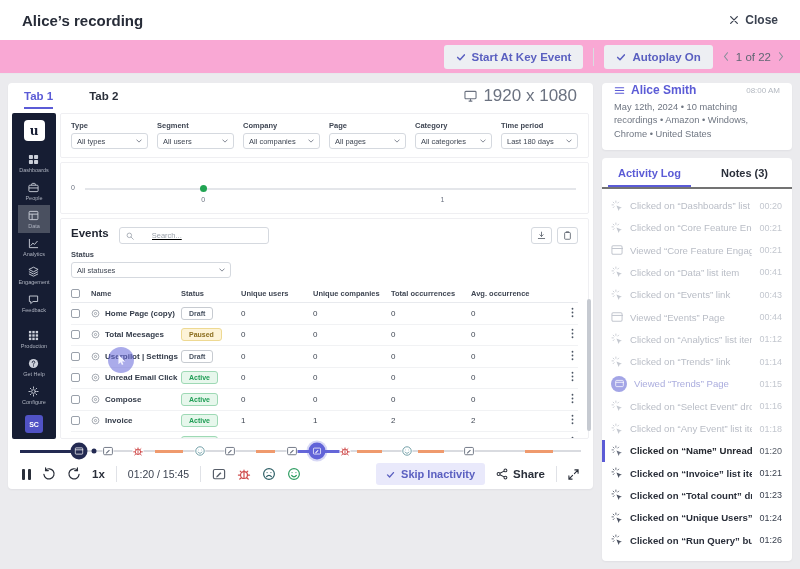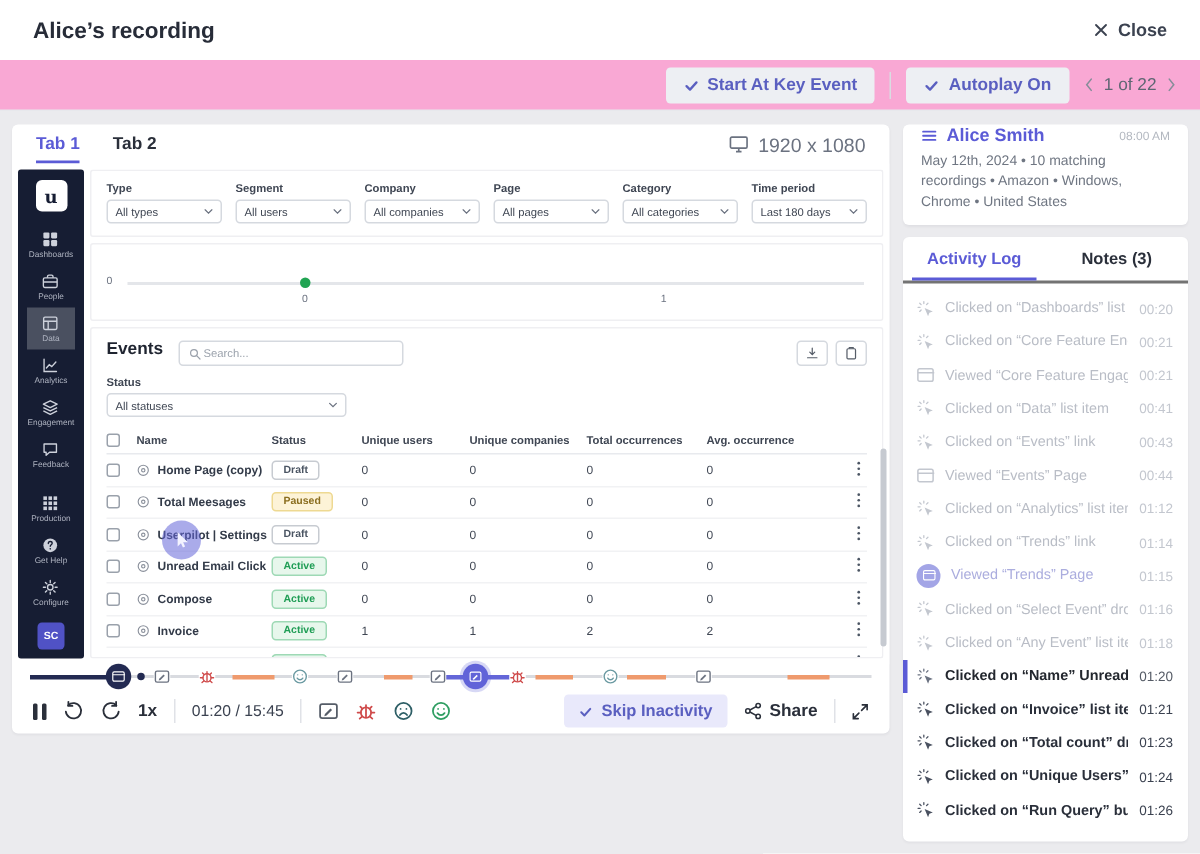--- a/index.html
+++ b/index.html
@@ -21,25 +21,25 @@
   .pager { display:flex; align-items:center; gap:7px; color:#5f6673; font-size:11.5px; }
   .pager .icon { width:6px; height:9px; color:#868d99; cursor:pointer; }
 
   
   .content { position:absolute; top:75px; left:0; right:0; bottom:0; padding:8px; display:flex; gap:9px; }
   .card { background:#fff; border-radius:4px; box-shadow:0 1px 2px rgba(20,24,40,.05); }
 
   .left-col { width:585px; display:flex; flex-direction:column; }
   .replay-card { height:406px; display:flex; flex-direction:column; overflow:hidden; }
 
-  .tabbar { height:26px; display:flex; align-items:center; gap:22px; padding:0 16px; flex:none; }
+  .tabbar { height:26px; display:flex; align-items:center; gap:36px; padding:0 16px; flex:none; }
   .rtab { font-size:11.5px; font-weight:700; color:#2a2f3a; position:relative; height:100%; display:flex; align-items:center; cursor:pointer; }
   .rtab.active { color:#5b5bd6; }
   .rtab.active::after { content:""; position:absolute; left:0; right:0; bottom:0; height:2px; background:#5b5bd6; }
-  .resolution { margin-left:auto; display:flex; align-items:center; gap:6px; color:#6b7280; font-size:13px; }
+  .resolution { margin-left:auto; display:flex; align-items:center; gap:6px; color:#6b7280; font-size:17px; }
   .resolution .icon { width:13px; height:12px; color:#6b7280; }
 
   
   .viewport { position:relative; height:334px; flex:none; padding:4px; display:flex; background:#fff; }
   .mini-sidebar { width:44px; background:#161d33; border-radius:2px; display:flex; flex-direction:column; align-items:center; padding:7px 0 6px; flex:none; }
   .mini-logo { width:21px; height:21px; background:#fff; border-radius:4px; display:flex; align-items:center; justify-content:center; font-weight:700; font-size:12px; color:#161d33; font-family:"DejaVu Serif", serif; margin-bottom:8px; }
   .mini-nav-item { width:100%; display:flex; flex-direction:column; align-items:center; gap:2px; padding:5px 0 4px; cursor:pointer; }
   .mini-nav-item .icon { width:11px; height:11px; color:#cdd1db; }
   .mini-nav-item .lbl { font-size:5.5px; color:#aeb3c0; }
   .mini-nav-item.active { background:#4a5060; }
@@ -56,21 +56,21 @@
   .f-select .icon { width:6px; height:4px; color:#6b7280; }
 
   .chart-card { height:52px; position:relative; flex:none; }
   .chart-line { position:absolute; left:24px; right:12px; top:25px; height:1.5px; background:#e4e6ea; }
   .chart-lbl { position:absolute; font-size:7px; color:#6b7280; }
   .chart-dot { position:absolute; width:7px; height:7px; border-radius:50%; background:#21a453; top:22px; }
 
   .events-card { flex:1; padding:8px 10px 0; overflow:hidden; }
   .ev-header { display:flex; gap:10px; }
   .ev-title { font-size:11.5px; font-weight:700; color:#1f2430; }
-  .ev-search { width:150px; height:17px; border:1px solid #d5d9df; border-radius:3px; display:flex; align-items:center; gap:2px; padding:0 6px; }
+  .ev-search { width:150px; height:17px; border:1px solid #d5d9df; border-radius:3px; display:flex; align-items:center; gap:18px; padding:0 6px;text-decoration:underline; }
   .ev-search .icon { width:8px; height:8px; color:#9aa1ab; }
   .ev-search input { border:none; outline:none; width:100%; font-size:7.5px; color:#3f4653; font-family:inherit; }
   .ev-search input::placeholder { color:#9aa1ab; }
   .ev-actions { margin-left:auto; display:flex; gap:5px; }
   .ev-actions .a-btn { width:21px; height:17px; border:1px solid #d5d9df; border-radius:3px; display:flex; align-items:center; justify-content:center; color:#565d68; cursor:pointer; }
   .ev-actions .a-btn .icon { width:9px; height:9px; }
   .ev-status { margin-top:6px; }
   .ev-status .f-label { font-size:7.5px; font-weight:700; color:#3f4653; margin-bottom:3px; }
   .ev-status .f-select { width:160px; }
 

